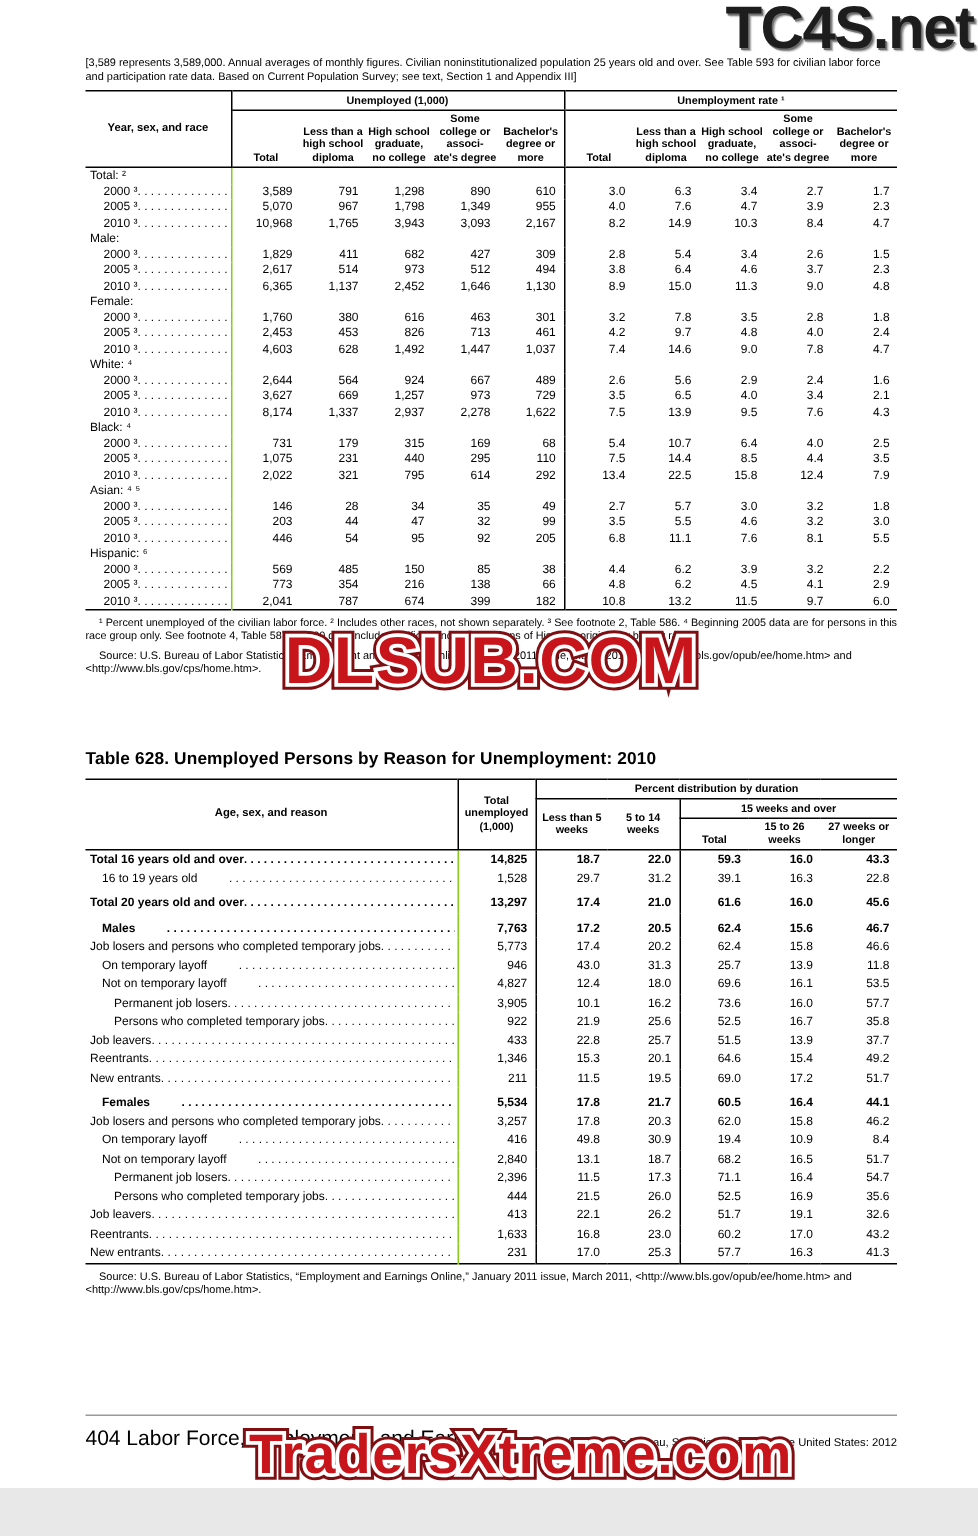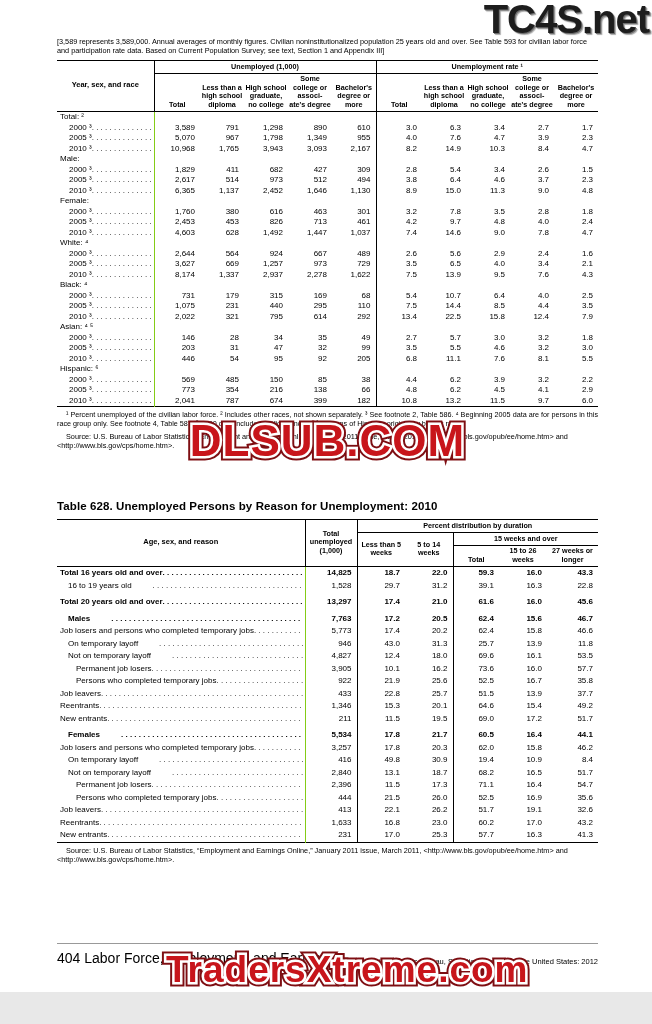--- a/index.html
+++ b/index.html
@@ -498,21 +498,21 @@
           <td>1.8</td>
         </tr>
         <tr>
           <td class="stub-cell">
             <div class="lblwrap">
               <span class="lbl">2005 ³</span>
               <span class="lead"> . . . . . . . . . . . . . . . . . . . . . . . . . . . . . . . . . . . . . . . . . . . . . . . . . . . . . . . . . . . .</span>
             </div>
           </td>
           <td>203</td>
-          <td>31</td>
+          <td>44</td>
           <td>47</td>
           <td>32</td>
           <td>99</td>
           <td class="vline-l">3.5</td>
           <td>5.5</td>
           <td>4.6</td>
           <td>3.2</td>
           <td>3.0</td>
         </tr>
         <tr>

